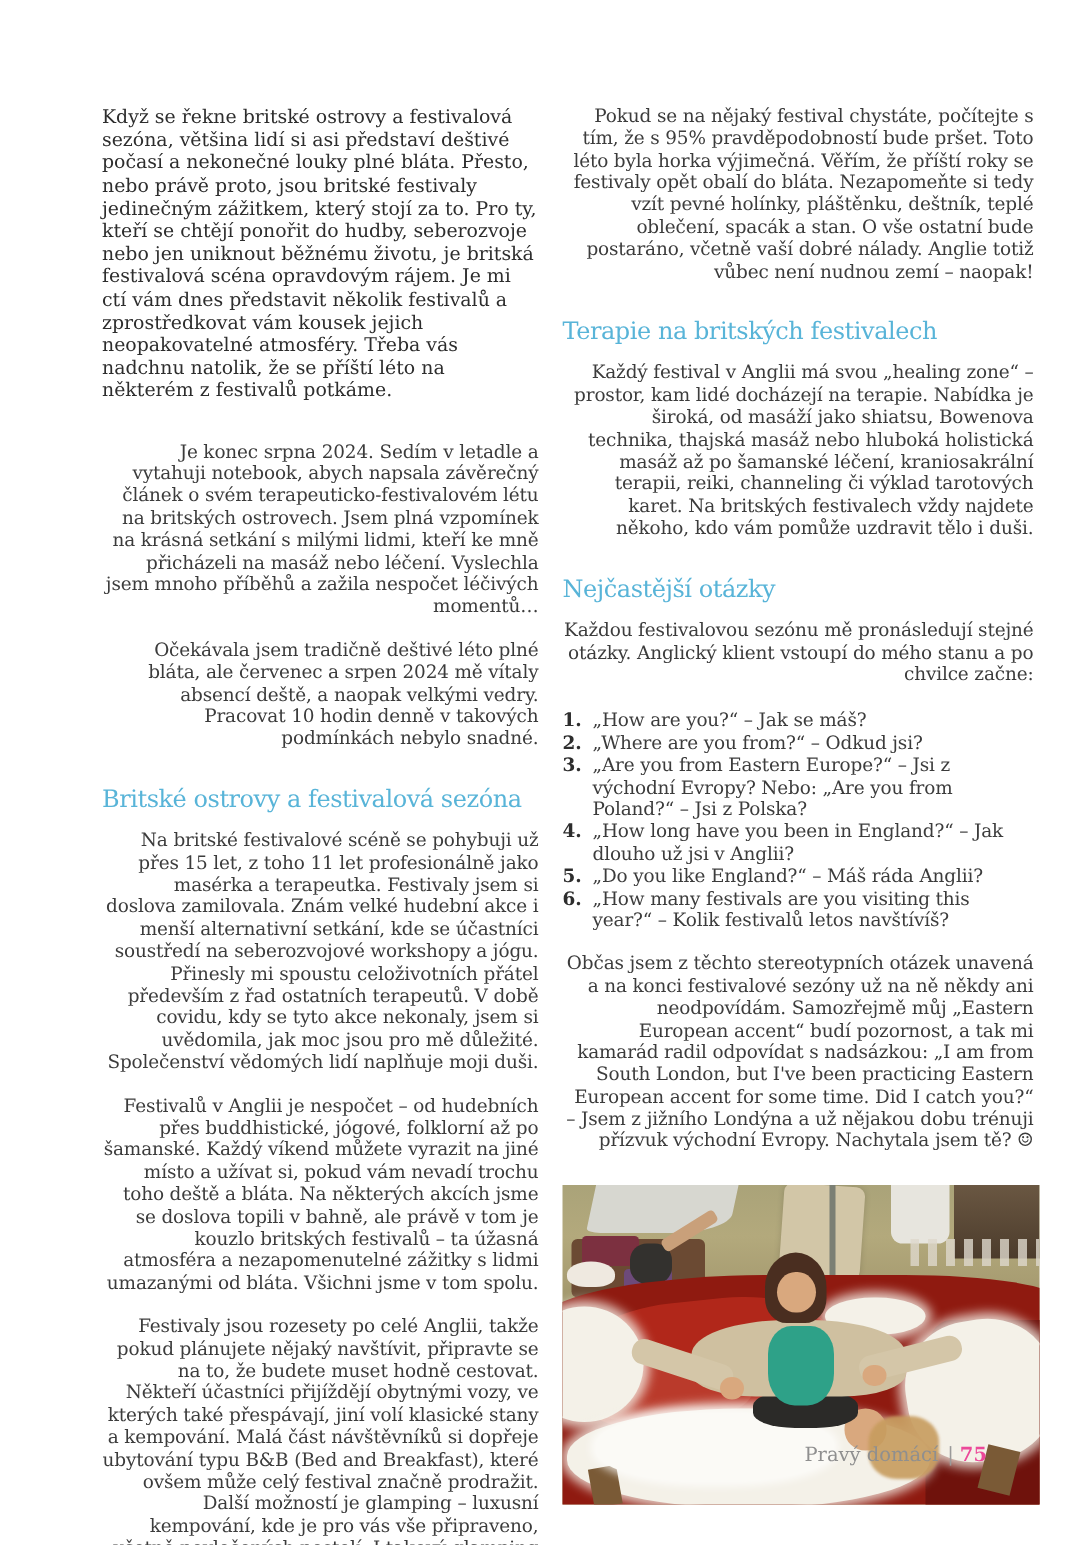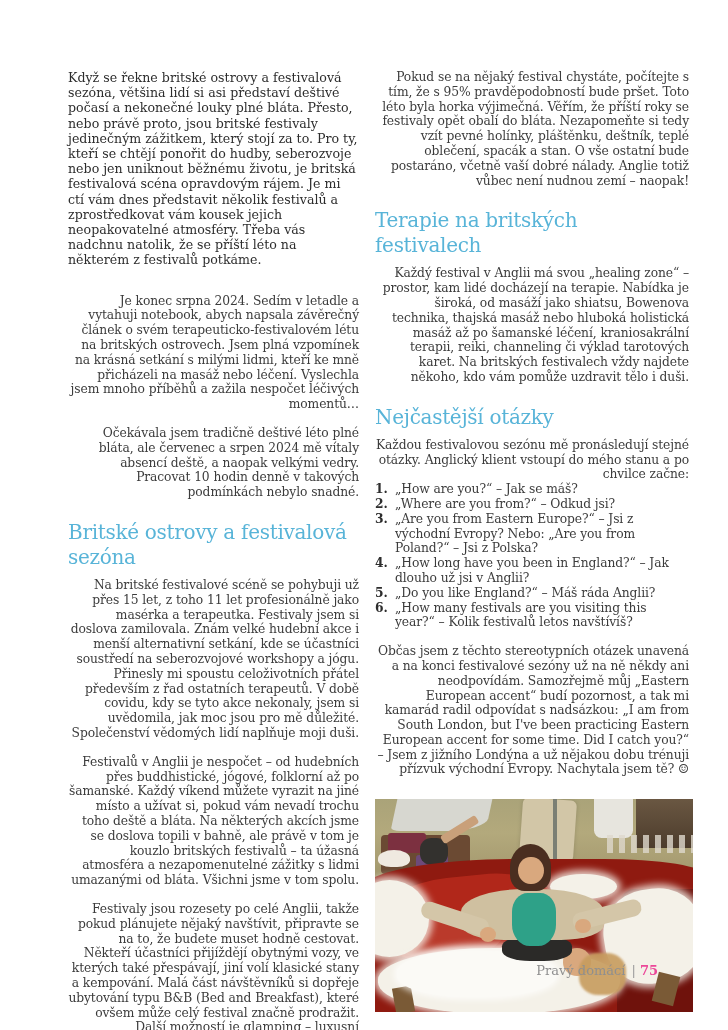--- a/index.html
+++ b/index.html
@@ -5,21 +5,21 @@
   html,body{margin:0;padding:0;}
   body{width:728px;height:1030px;background:#ffffff;position:relative;overflow:hidden;
        font-family:"DejaVu Serif","Liberation Serif",serif;}
   .page{position:absolute;inset:0;background:#fff;}
   .col{position:absolute;top:70px;}
   .col-left{left:68px;width:291px;}
   .col-right{left:375px;width:314px;}
   p.body{font-size:12.3px;line-height:14.8px;letter-spacing:-0.1px;color:#3c3c3c;
          margin:0 0 14px 0;text-align:right;}
   p.intro{font-weight:normal;color:#2d2d2d;font-size:12.6px;line-height:15.2px;margin:0 0 26px 0;}
-  h2.section{font-size:20px;line-height:25px;font-weight:400;letter-spacing:-0.3px;
+  h2.section{font-size:16px;line-height:25px;font-weight:400;letter-spacing:-0.3px;
              color:#58b4d8;margin:20px 0 8px 0;}
   .qlist{margin:0 0 14px 0;padding:0;}
   .qrow{display:flex;font-size:12.3px;line-height:14.8px;letter-spacing:-0.1px;color:#3c3c3c;}
   .qnum{flex:0 0 20px;font-weight:bold;color:#2d2d2d;}
   .qtext{flex:1;}
   
   .photo{position:relative;width:318px;height:213px;margin-top:22px;overflow:hidden;
          background:linear-gradient(180deg,#aaa379 0%,#b3a97c 16%,#a89d72 30%,#9d9468 38%);}
   .ph{position:absolute;}
   .tent-left{left:6%;top:0;width:30%;height:15%;background:#d7d7d0;border-radius:0 0 40% 10%;transform:skewX(-12deg);}
@@ -75,21 +75,21 @@
     <p class="body">Na britské festivalové scéně se pohybuji už přes 15 let, z toho 11 let profesionálně jako masérka a terapeutka. Festivaly jsem si doslova zamilovala. Znám velké hudební akce i menší alternativní setkání, kde se účastníci soustředí na seberozvojové workshopy a jógu. Přinesly mi spoustu celoživotních přátel především z řad ostatních terapeutů. V době covidu, kdy se tyto akce nekonaly, jsem si uvědomila, jak moc jsou pro mě důležité. Společenství vědomých lidí naplňuje moji duši.</p>
     <p class="body">Festivalů v Anglii je nespočet – od hudebních přes buddhistické, jógové, folklorní až po šamanské. Každý víkend můžete vyrazit na jiné místo a užívat si, pokud vám nevadí trochu toho deště a bláta. Na některých akcích jsme se doslova topili v bahně, ale právě v tom je kouzlo britských festivalů – ta úžasná atmosféra a nezapomenutelné zážitky s lidmi umazanými od bláta. Všichni jsme v tom spolu.</p>
     <p class="body">Festivaly jsou rozesety po celé Anglii, takže pokud plánujete nějaký navštívit, připravte se na to, že budete muset hodně cestovat. Někteří účastníci přijíždějí obytnými vozy, ve kterých také přespávají, jiní volí klasické stany a kempování. Malá část návštěvníků si dopřeje ubytování typu B&amp;B (Bed and Breakfast), které ovšem může celý festival značně prodražit. Další možností je glamping – luxusní kempování, kde je pro vás vše připraveno, včetně povlečených postelí. I takový glamping stan, obvykle typu „belt tent“ nebo „yurt“, se většinou sdílí s ostatními návštěvníky festivalu.</p>
   </div>
 
   <div class="col col-right">
     <p class="body">Pokud se na nějaký festival chystáte, počítejte s tím, že s 95% pravděpodobností bude pršet. Toto léto byla horka výjimečná. Věřím, že příští roky se festivaly opět obalí do bláta. Nezapomeňte si tedy vzít pevné holínky, pláštěnku, deštník, teplé oblečení, spacák a stan. O vše ostatní bude postaráno, včetně vaší dobré nálady. Anglie totiž vůbec není nudnou zemí – naopak!</p>
     <h2 class="section">Terapie na britských festivalech</h2>
     <p class="body">Každý festival v Anglii má svou „healing zone“ – prostor, kam lidé docházejí na terapie. Nabídka je široká, od masáží jako shiatsu, Bowenova technika, thajská masáž nebo hluboká holistická masáž až po šamanské léčení, kraniosakrální terapii, reiki, channeling či výklad tarotových karet. Na britských festivalech vždy najdete někoho, kdo vám pomůže uzdravit tělo i duši.</p>
     <h2 class="section">Nejčastější otázky</h2>
-    <p class="body" style="margin-bottom:0;">Každou festivalovou sezónu mě pronásledují stejné otázky. Anglický klient vstoupí do mého stanu a po chvilce začne:</p>
+    <p class="body" style="margin-bottom:16px;">Každou festivalovou sezónu mě pronásledují stejné otázky. Anglický klient vstoupí do mého stanu a po chvilce začne:</p>
 
     <div class="qlist">
       <div class="qrow">
         <span class="qnum">1.</span>
         <span class="qtext">„How are you?“ – Jak se máš?</span>
       </div>
       <div class="qrow">
         <span class="qnum">2.</span>
         <span class="qtext">„Where are you from?“ – Odkud jsi?</span>
       </div>

